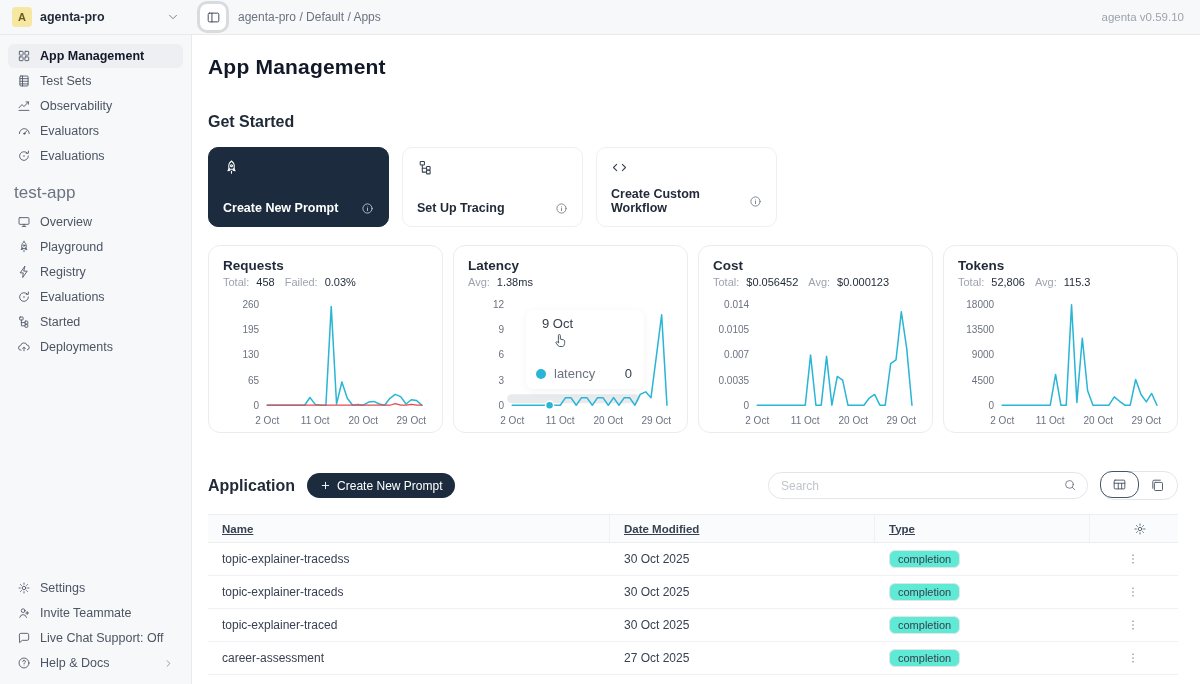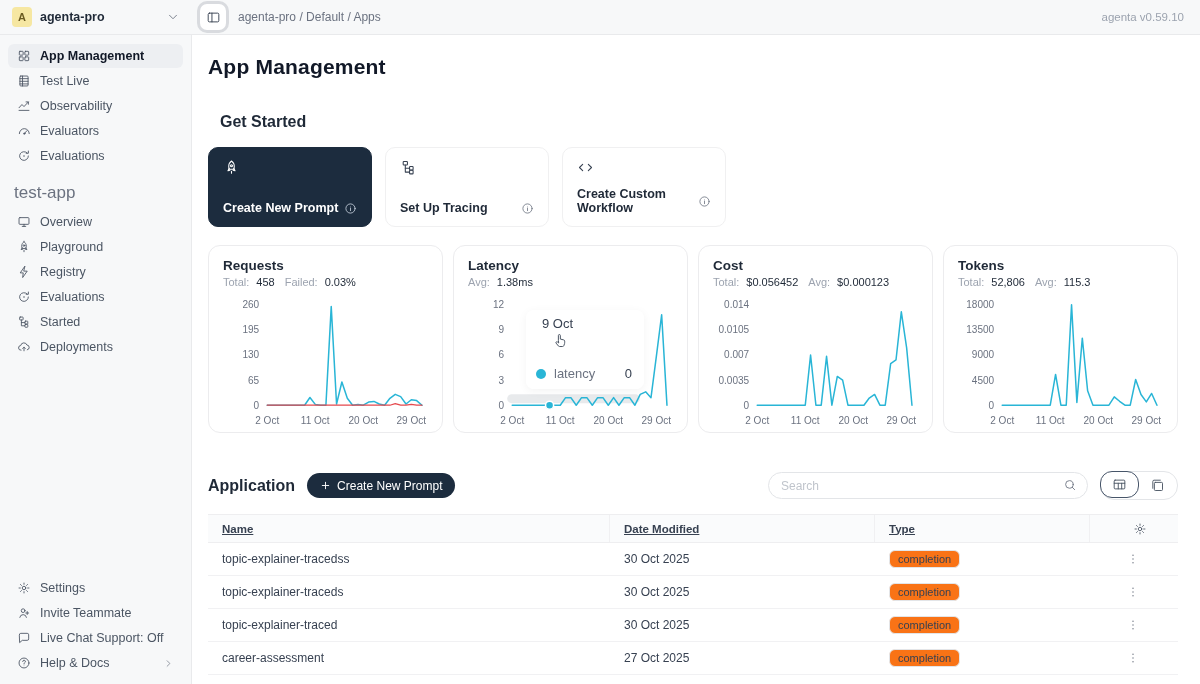--- a/index.html
+++ b/index.html
@@ -30,24 +30,24 @@
   .nav-item.active { background:#edeff2; color:#111827; font-weight:600; }
   .section-label { font-size:17px; color:#6b7280; padding:14px 6px 6px; }
   .nav-bottom { margin-top:auto; }
   .nav-item .chev { margin-left:auto; color:#6b7280; }
   .nav-item .chev svg { width:11px; height:11px; }
 
   
   main { grid-area:2/2/3/3; background:#fff; overflow:hidden; padding:16px 22px 0 16px; }
   h1.page-title { font-size:21px; font-weight:700; color:#111827; margin-top:4px; letter-spacing:.2px; }
   h2.sec-title { font-size:16px; font-weight:700; color:#1f2937; }
-  .gs-title { margin-top:34px;margin-left:12px; }
+  .gs-title { margin-top:34px; }
 
   .gs-row { display:flex; gap:13px; margin-top:16px; }
-  .gs-card { width:164px; height:80px; border-radius:10px; padding:11px 14px; display:flex; flex-direction:column; justify-content:space-between; cursor:pointer; border:1px solid #f0f0f1; background:#fff; }
+  .gs-card { width:181px; height:80px; border-radius:10px; padding:11px 14px; display:flex; flex-direction:column; justify-content:space-between; cursor:pointer; border:1px solid #f0f0f1; background:#fff; }
   .gs-card.dark { background:#1c2c3e; border-color:#1c2c3e; color:#fff; }
   .gs-card .top-ic { color:#374151; }
   .gs-card.dark .top-ic { color:#fff; }
   .gs-card .top-ic svg { width:17px; height:17px; }
   .gs-bottom { display:flex; align-items:center; justify-content:space-between; }
   .gs-label { font-size:12.5px; font-weight:600; color:#1f2937; }
   .gs-card.dark .gs-label { color:#fff; }
   .gs-bottom .icn { color:#6b7280; }
   .gs-card.dark .gs-bottom .icn { color:#cbd5e1; }
   .gs-bottom .icn svg { width:13px; height:13px; }
@@ -83,21 +83,21 @@
   .seg-btn svg { width:15px; height:15px; }
   .seg-btn.active { border:1.5px solid #475569; margin:-1px; background:#fff; }
 
   .tbl { margin-top:14px; }
   .tbl-head { display:flex; background:#fafbfc; border-top:1px solid #eeeef0; border-bottom:1px solid #eeeef0; height:29px; align-items:center; }
   .tbl-head .cell { font-size:11.5px; font-weight:600; color:#374151; padding-left:14px; border-right:1px solid #f0f0f2; height:100%; display:flex; align-items:center;text-decoration:underline; }
   .tbl-head .cell:last-child { border-right:none; }
   .c-name { width:402px; } .c-date { width:265px; } .c-type { width:215px; } .c-act { width:86px; justify-content:center; }
   .tbl-row { display:flex; align-items:center; height:33px; border-bottom:1px solid #f1f1f3; cursor:pointer; }
   .tbl-row .cell { padding-left:14px; font-size:12px; color:#374151; }
-  .badge { display:inline-block; border:1px solid #e3e5e8; border-radius:6px; padding:2px 8px; font-size:11px; color:#374151; background:#f97316; }
+  .badge { display:inline-block; border:1px solid #e3e5e8; border-radius:6px; padding:2px 8px; font-size:11px; color:#374151; background:#5eead4; }
   .kebab { width:86px; display:flex; justify-content:center; color:#6b7280; cursor:pointer; }
   .kebab svg { width:14px; height:14px; }
   .gear-head { color:#4b5563; cursor:pointer; }
 </style>
 </head>
 <body>
 
 <header>
   <div class="ws">
     <span class="avatar">A</span>
@@ -136,21 +136,21 @@
       <div class="nav-item">
         <span class="icn">
           <svg viewBox="0 0 24 24">
             <rect x="5" y="3.5" width="14" height="17" rx="1.5"></rect>
             <line x1="5" y1="8" x2="19" y2="8"></line>
             <line x1="5" y1="12.5" x2="19" y2="12.5"></line>
             <line x1="5" y1="17" x2="19" y2="17"></line>
             <line x1="9.5" y1="3.5" x2="9.5" y2="20.5"></line>
           </svg>
         </span>
-        <span>Test Live</span>
+        <span>Test Sets</span>
       </div>
       <div class="nav-item">
         <span class="icn">
           <svg viewBox="0 0 24 24">
             <path d="M3.5 19.5h17"></path>
             <path d="M3.5 15l5-5.5 3.5 3.5 7.5-8"></path>
             <path d="M19.5 9V5h-4"></path>
           </svg>
         </span>
         <span>Observability</span>

